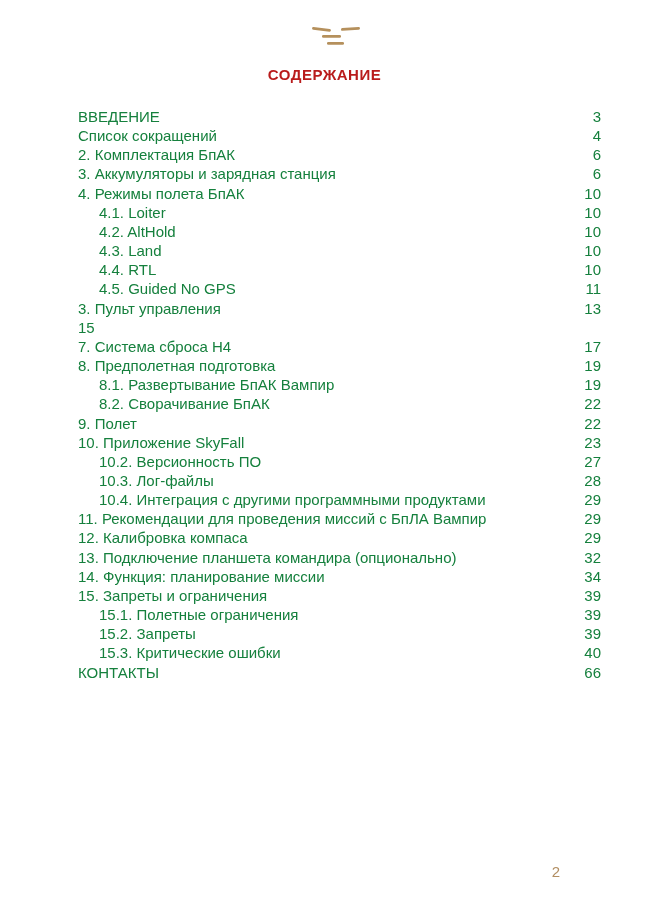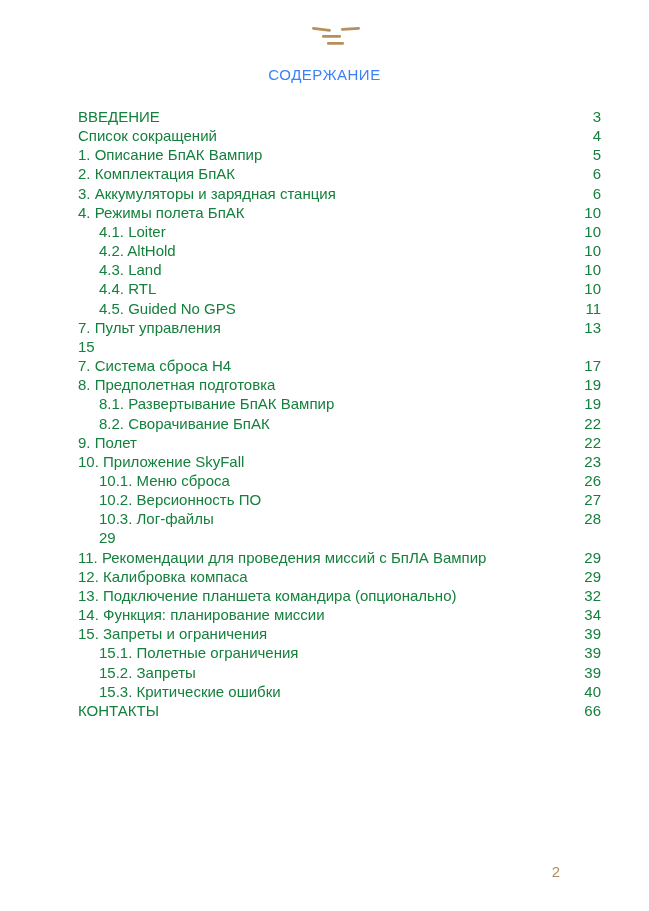--- a/index.html
+++ b/index.html
@@ -13,22 +13,22 @@
     position: absolute; inset: 0;
     background: #ffffff;
   }
   .logo-wrap {
     position: absolute; top: 20px; left: 300px;
     width: 72px; height: 32px;
   }
   .toc-title {
     position: absolute; top: 66px; left: 0; width: 100%;
     text-align: center;
-    font-size: 15px; font-weight: 400; letter-spacing: 0.5px;
-    color: #3b82f6;
+    font-size: 15px; font-weight: 700; letter-spacing: 0.5px;
+    color: #b91c1c;
   }
   .toc-list {
     position: absolute; top: 107px; left: 78px; right: 48px;
   }
   .toc-row {
     display: flex; justify-content: space-between; align-items: baseline;
     height: 19.17px; line-height: 19.17px;
     font-size: 15px; color: #15803d;
   }
   .toc-row.lvl1 { padding-left: 21px; gap: 28px; }
@@ -60,24 +60,20 @@
   <div class="toc-list">
       <div class="toc-row lvl0">
         <span class="toc-label">ВВЕДЕНИЕ</span>
         <span class="toc-page">3</span>
       </div>
       <div class="toc-row lvl0">
         <span class="toc-label">Список сокращений</span>
         <span class="toc-page">4</span>
       </div>
       <div class="toc-row lvl0">
-        <span class="toc-label">1. Описание БпАК Вампир</span>
-        <span class="toc-page">5</span>
-      </div>
-      <div class="toc-row lvl0">
         <span class="toc-label">2. Комплектация БпАК</span>
         <span class="toc-page">6</span>
       </div>
       <div class="toc-row lvl0">
         <span class="toc-label">3. Аккумуляторы и зарядная станция</span>
         <span class="toc-page">6</span>
       </div>
       <div class="toc-row lvl0">
         <span class="toc-label">4. Режимы полета БпАК</span>
         <span class="toc-page">10</span>
@@ -96,21 +92,21 @@
       </div>
       <div class="toc-row lvl1">
         <span class="toc-label">4.4. RTL</span>
         <span class="toc-page">10</span>
       </div>
       <div class="toc-row lvl1">
         <span class="toc-label">4.5. Guided No GPS</span>
         <span class="toc-page">11</span>
       </div>
       <div class="toc-row lvl0">
-        <span class="toc-label">7. Пульт управления</span>
+        <span class="toc-label">3. Пульт управления</span>
         <span class="toc-page">13</span>
       </div>
       <div class="toc-row lvl0">
         <span class="toc-page">15</span>
       </div>
       <div class="toc-row lvl0">
         <span class="toc-label">7. Система сброса Н4</span>
         <span class="toc-page">17</span>
       </div>
       <div class="toc-row lvl0">
@@ -127,32 +123,29 @@
       </div>
       <div class="toc-row lvl0">
         <span class="toc-label">9. Полет</span>
         <span class="toc-page">22</span>
       </div>
       <div class="toc-row lvl0">
         <span class="toc-label">10. Приложение SkyFall</span>
         <span class="toc-page">23</span>
       </div>
       <div class="toc-row lvl1">
-        <span class="toc-label">10.1. Меню сброса</span>
-        <span class="toc-page">26</span>
-      </div>
-      <div class="toc-row lvl1">
         <span class="toc-label">10.2. Версионность ПО</span>
         <span class="toc-page">27</span>
       </div>
       <div class="toc-row lvl1">
         <span class="toc-label">10.3. Лог-файлы</span>
         <span class="toc-page">28</span>
       </div>
       <div class="toc-row lvl1">
+        <span class="toc-label">10.4. Интеграция с другими программными продуктами</span>
         <span class="toc-page">29</span>
       </div>
       <div class="toc-row lvl0">
         <span class="toc-label">11. Рекомендации для проведения миссий с БпЛА Вампир</span>
         <span class="toc-page">29</span>
       </div>
       <div class="toc-row lvl0">
         <span class="toc-label">12. Калибровка компаса</span>
         <span class="toc-page">29</span>
       </div>

